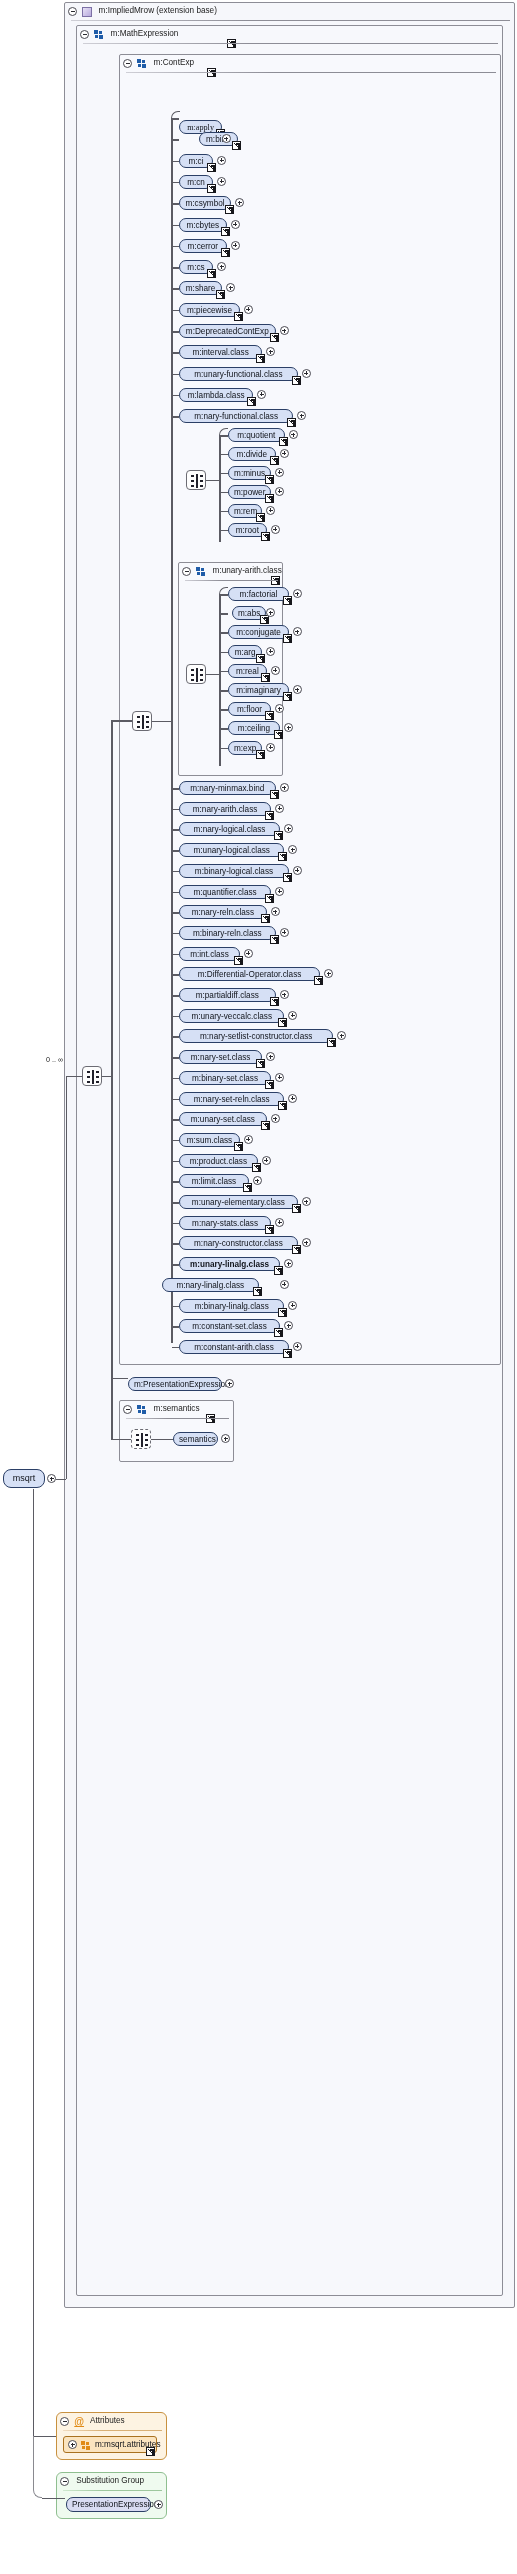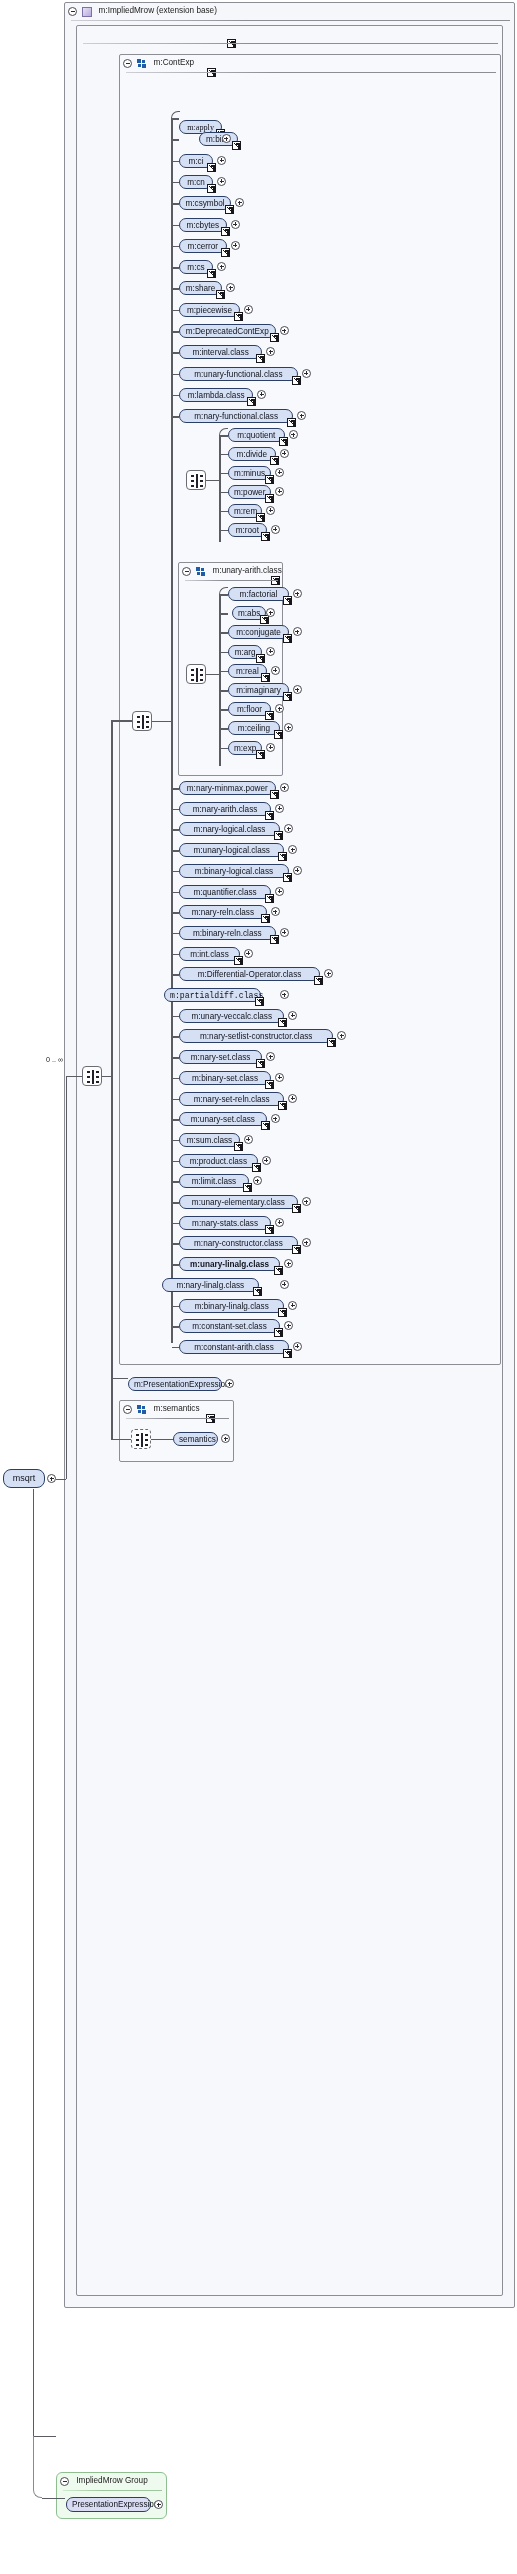--- a/index.html
+++ b/index.html
@@ -282,20 +282,25 @@
   <div class="panel deep1" style="left:64px; top:2px; width:451px; height:2306px;">
     <div class="panel-head">
       <span class="circ"></span>
       <span class="lilac"></span>
       <span class="ttl">m:ImpliedMrow (extension base)</span>
     </div>
     <div class="panel-rule"></div>
   </div>
 
   <div class="panel deep2" style="left:76px; top:25px; width:427px; height:2271px;">
+    <div class="panel-head">
+      <span class="circ"></span>
+      <span class="sqico"><i></i><i></i><i></i><i></i></span>
+      <span class="ttl">m:MathExpression</span>
+    </div>
     <div class="gotoB" style="left:150px; top:13px;"></div>
     <div class="panel-rule"></div>
   </div>
 
   <div class="panel deep3" style="left:119px; top:54px; width:382px; height:1311px;">
     <div class="panel-head">
       <span class="circ"></span>
       <span class="sqico"><i></i><i></i><i></i><i></i></span>
       <span class="ttl">m:ContExp</span>
     </div>
@@ -450,21 +455,21 @@
       <div class="ln lnh thick" style="left: 220px; top: 728.4px; width: 8px;"></div>
       <div class="node" style="left: 228px; top: 721.4px; width: 52.05px;"><span>m:ceiling</span><span class="goto"></span></div>
       <div class="nplus" style="left: 284.05px; top: 723.4px;"></div>
       <div class="ln lnh thick" style="left: 220px; top: 747.6px; width: 8px;"></div>
       <div class="node" style="left: 228px; top: 740.6px; width: 34.25px;"><span>m:exp</span><span class="goto"></span></div>
       <div class="nplus" style="left: 266.25px; top: 742.6px;"></div>
     </div>
 
   <div id="contexp-tail">
       <div class="ln lnh thick" style="left: 172px; top: 788px; width: 7px;"></div>
-      <div class="node" style="left: 179px; top: 781px; width: 96.55px;"><span>m:nary-minmax.power</span><span class="goto"></span></div>
+      <div class="node" style="left: 179px; top: 781px; width: 96.55px;"><span>m:nary-minmax.bind</span><span class="goto"></span></div>
       <div class="nplus" style="left: 279.55px; top: 783px;"></div>
       <div class="ln lnh thick" style="left: 172px; top: 808.7px; width: 7px;"></div>
       <div class="node" style="left: 179px; top: 801.7px; width: 92.1px;"><span>m:nary-arith.class</span><span class="goto"></span></div>
       <div class="nplus" style="left: 275.1px; top: 803.7px;"></div>
       <div class="ln lnh thick" style="left: 172px; top: 829.4px; width: 7px;"></div>
       <div class="node" style="left: 179px; top: 822.4px; width: 101px;"><span>m:nary-logical.class</span><span class="goto"></span></div>
       <div class="nplus" style="left: 284px; top: 824.4px;"></div>
       <div class="ln lnh thick" style="left: 172px; top: 850.1px; width: 7px;"></div>
       <div class="node" style="left: 179px; top: 843.1px; width: 105.45px;"><span>m:unary-logical.class</span><span class="goto"></span></div>
       <div class="nplus" style="left: 288.45px; top: 845.1px;"></div>
@@ -480,21 +485,21 @@
       <div class="ln lnh thick" style="left: 172px; top: 932.9px; width: 7px;"></div>
       <div class="node" style="left: 179px; top: 925.9px; width: 96.55px;"><span>m:binary-reln.class</span><span class="goto"></span></div>
       <div class="nplus" style="left: 279.55px; top: 927.9px;"></div>
       <div class="ln lnh thick" style="left: 172px; top: 953.6px; width: 7px;"></div>
       <div class="node" style="left: 179px; top: 946.6px; width: 60.95px;"><span>m:int.class</span><span class="goto"></span></div>
       <div class="nplus" style="left: 243.95px; top: 948.6px;"></div>
       <div class="ln lnh thick" style="left: 172px; top: 974.3px; width: 7px;"></div>
       <div class="node" style="left: 179px; top: 967.3px; width: 141.05px;"><span>m:Differential-Operator.class</span><span class="goto"></span></div>
       <div class="nplus" style="left: 324.05px; top: 969.3px;"></div>
       <div class="ln lnh thick" style="left: 172px; top: 995px; width: 7px;"></div>
-      <div class="node" style="left: 164px; top: 988px; width: 96.55px; font-family: Liberation Mono, monospace;"><span>m:partialdiff.class</span><span class="goto"></span></div>
+      <div class="node" style="left: 179px; top: 988px; width: 96.55px;"><span>m:partialdiff.class</span><span class="goto"></span></div>
       <div class="nplus" style="left: 279.55px; top: 990px;"></div>
       <div class="ln lnh thick" style="left: 172px; top: 1015.7px; width: 7px;"></div>
       <div class="node" style="left: 179px; top: 1008.7px; width: 105.45px;"><span>m:unary-veccalc.class</span><span class="goto"></span></div>
       <div class="nplus" style="left: 288.45px; top: 1010.7px;"></div>
       <div class="ln lnh thick" style="left: 172px; top: 1036.4px; width: 7px;"></div>
       <div class="node" style="left: 179px; top: 1029.4px; width: 154.4px;"><span>m:nary-setlist-constructor.class</span><span class="goto"></span></div>
       <div class="nplus" style="left: 337.4px; top: 1031.4px;"></div>
       <div class="ln lnh thick" style="left: 172px; top: 1057.1px; width: 7px;"></div>
       <div class="node" style="left: 179px; top: 1050.1px; width: 83.2px;"><span>m:nary-set.class</span><span class="goto"></span></div>
       <div class="nplus" style="left: 266.2px; top: 1052.1px;"></div>
@@ -596,25 +601,44 @@
   <div class="ln lnh" style="left:56px; top:1478.5px; width:10px;"></div>
   <div class="ln lnv" style="left:66px; top:1076px; height:403px;"></div>
   <div class="ln lnh" style="left:66px; top:1075.5px; width:16px;"></div>
 
   <div class="ln lnh" style="left:102px; top:1075.5px; width:10px;"></div>
   <div class="ln lnv thick" style="left:111px; top:720px; height:719px;"></div>
   <div class="ln lnh thick" style="left:111px; top:720px; width:21px;"></div>
   <div class="ln lnh" style="left:111px; top:1377.5px; width:17px;"></div>
   <div class="ln lnh" style="left:111px; top:1438.5px; width:20px;"></div>
 
+  <div class="panel attrs" style="left:56px; top:2412px; width:111px; height:48px;">
+    <div class="panel-head">
+      <span class="circ"></span>
+      <span class="atsym">@</span>
+      <span class="ttl">Attributes</span>
+    </div>
+    <div class="panel-rule"></div>
+    <div class="node attr" style="left:6px; top:23px; width:94px;">
+      <span class="circ plus" style="position:absolute; left:4px; top:3px;"></span>
+      <span class="sqico orange" style="position:absolute; left:17px; top:4px;">
+          <i></i>
+          <i></i>
+          <i></i>
+          <i></i>
+        </span>
+      <span style="position:absolute; left:31px; top:0;">m:msqrt.attributes</span>
+      <span class="goto" style="right:1px; bottom:-4px;"></span>
+    </div>
+  </div>
 
   <div class="panel subg" style="left:56px; top:2472px; width:111px; height:47px;">
     <div class="panel-head">
       <span class="circ"></span>
-      <span class="ttl" style="margin-left:2px;">ImpliedMrow Group</span>
+      <span class="ttl" style="margin-left:2px;">Substitution Group</span>
     </div>
     <div class="panel-rule"></div>
     <div class="node sub" style="left:9px; top:24px; width:85px; height:15px; line-height:14px;">
       <span>PresentationExpression</span>
     </div>
     <div class="nplus" style="left:97px; top:27px;"></div>
   </div>
 
   <div class="ln lnv" style="left:33px; top:1489px; height:947px;"></div>
   <div class="ln lnh" style="left:33px; top:2435.5px; width:23px;"></div>

